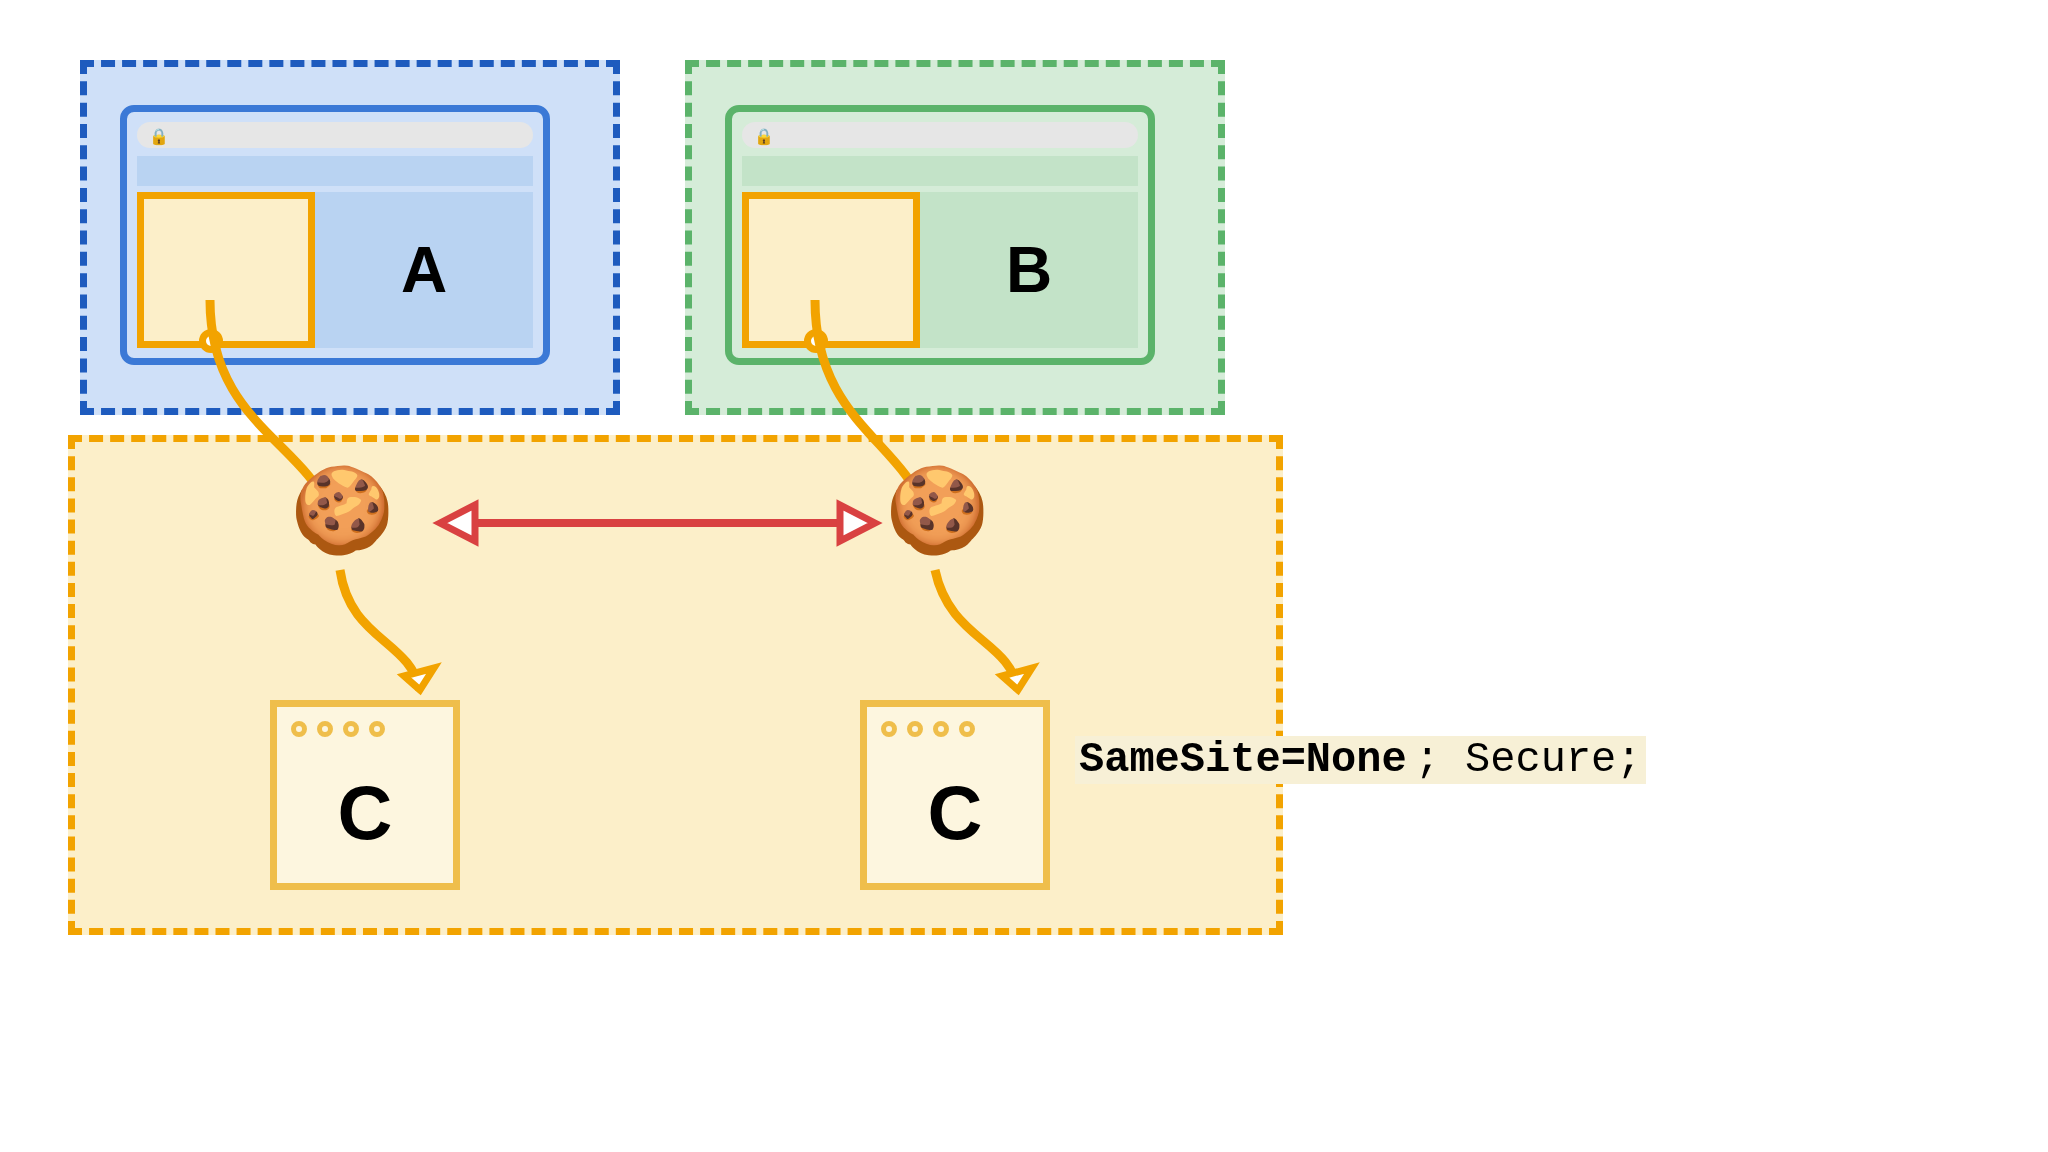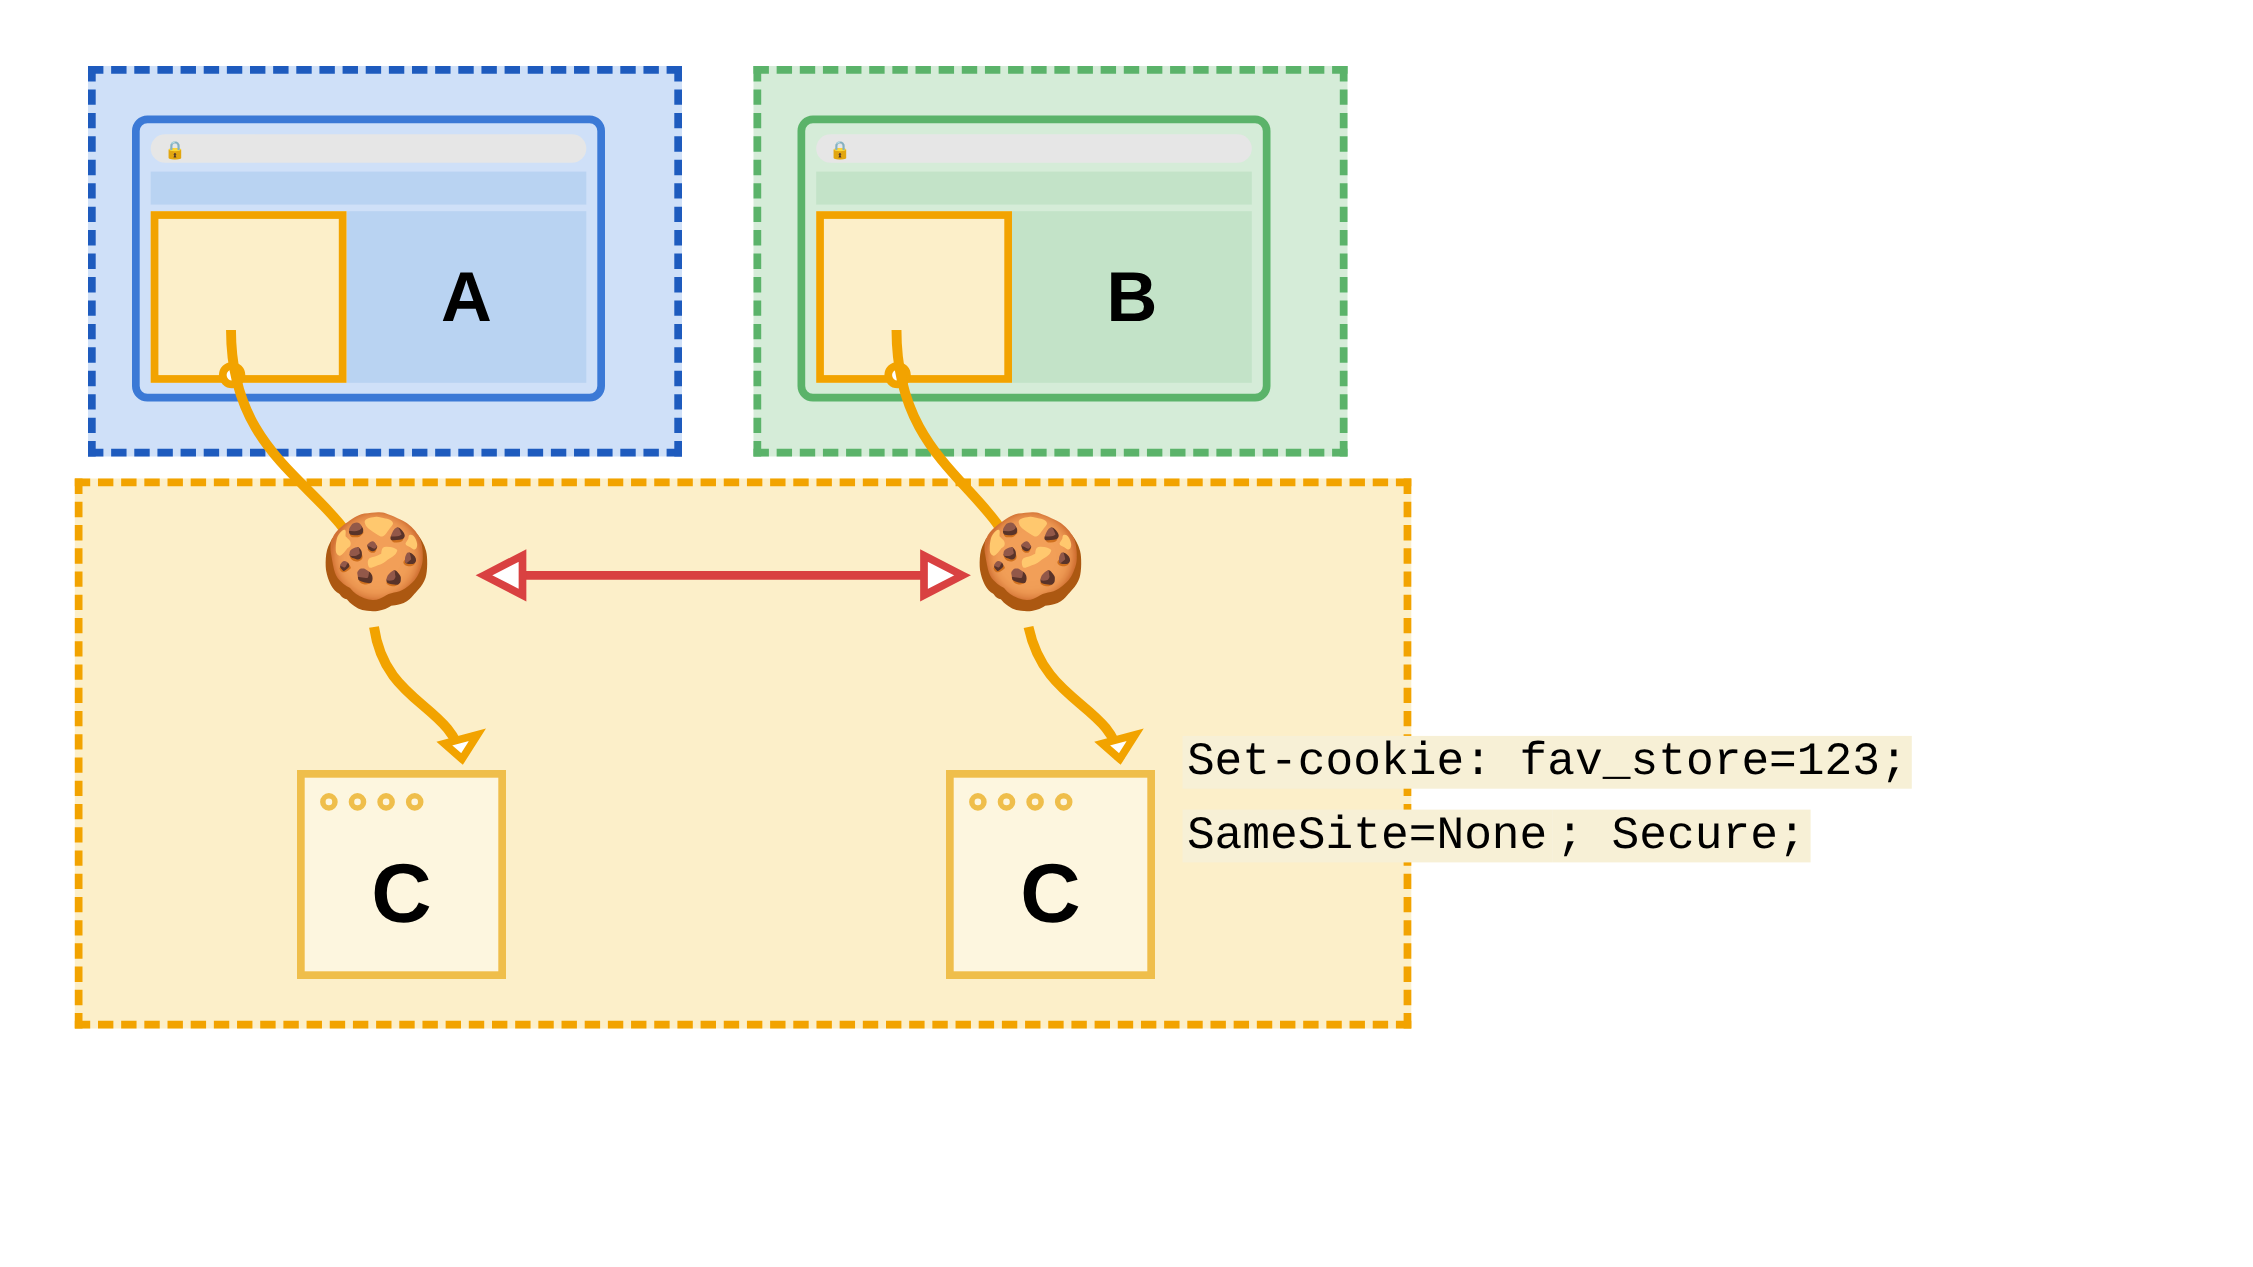--- a/index.html
+++ b/index.html
@@ -25,21 +25,21 @@
   .b-green .bar1{background:#C3E3C8;}
   .b-green .rest{background:#C3E3C8;color:#000;}
   
   .mini{position:absolute;width:190px;height:190px;border:7px solid #EFBE4B;background:#FDF6DF;box-sizing:border-box;}
   .mini .dots{position:absolute;left:14px;top:14px;display:flex;gap:10px;}
   .mini .d{width:16px;height:16px;border:5px solid #EFBE4B;border-radius:50%;box-sizing:border-box;}
   .mini .lbl{position:absolute;left:0;right:0;top:62px;text-align:center;font-size:76px;font-weight:600;font-family:'Segoe UI',Arial,sans-serif;}
   
   .code{position:absolute;font-family:'Courier New',monospace;font-size:42px;line-height:1.6;}
   .code span{background:#F7F0D6;padding:0 4px;}
-  .code .bold{font-weight:400;}
+  .code .bold{font-weight:700;}
   
   svg.ov{position:absolute;left:0;top:0;pointer-events:none;}
   
   .cookie{position:absolute;font-size:84px;line-height:1;}
 </style>
 </head>
 <body>
 <div class="stage">
 
   <div class="dash orange" style="left:68px;top:435px;width:1215px;height:500px;"></div>
@@ -106,17 +106,17 @@
 
     <line x1="460" y1="523" x2="855" y2="523" stroke="#D94141" stroke-width="8"></line>
     <polygon points="440,523 475,505 475,541" fill="#fff" stroke="#D94141" stroke-width="7"></polygon>
     <polygon points="875,523 840,505 840,541" fill="#fff" stroke="#D94141" stroke-width="7"></polygon>
   </svg>
 
   <div class="cookie" style="left:290px;top:468px;">🍪</div>
   <div class="cookie" style="left:885px;top:468px;">🍪</div>
 
   <div class="code" style="left:1075px;top:660px;">
-    <span>Set-cookie: fav_store=123;</span><br>
+    <br>
     <span class="bold">SameSite=None</span><span>; Secure;</span>
   </div>
 
 </div>
 
 </body></html>

